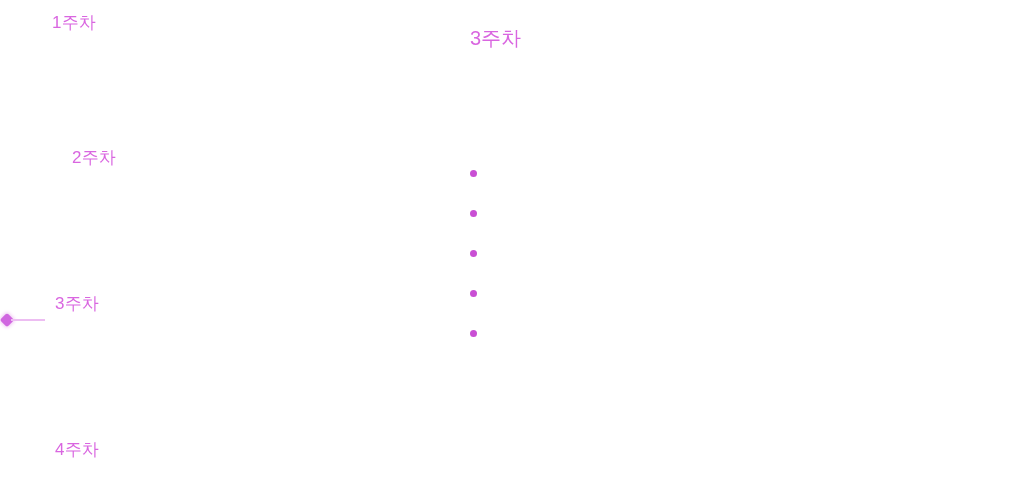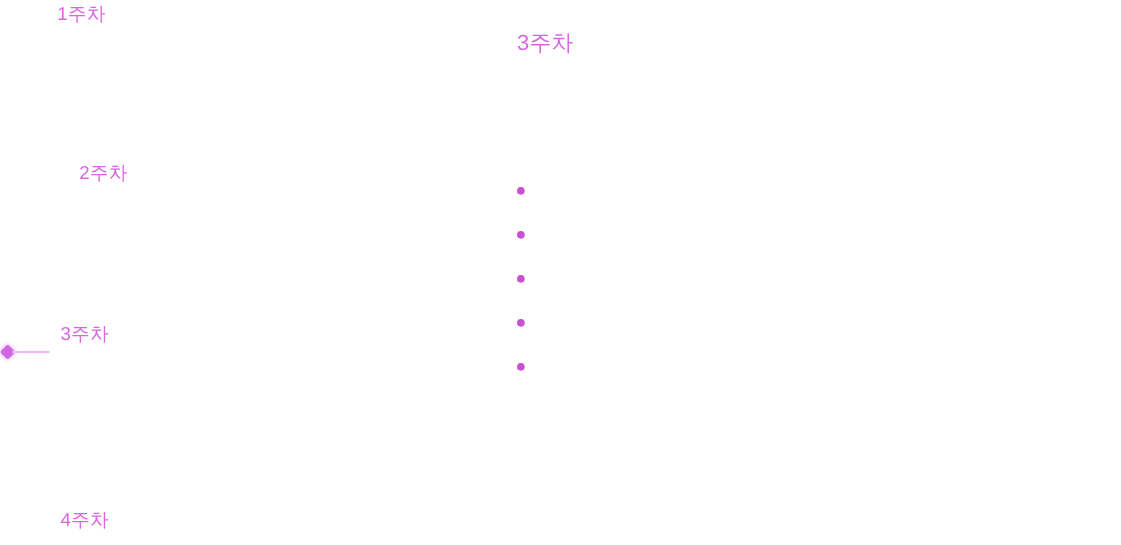--- a/index.html
+++ b/index.html
@@ -19,24 +19,24 @@
   
   .week-label {
     position: absolute;
     font-size: 17px;
     font-weight: 500;
     color: #d966e0;
     letter-spacing: 0.2px;
     white-space: nowrap;
     cursor: default;
   }
-  .week-1 { left: 52px; top: 1px; }
+  .week-1 { left: 52px; top: 11px; }
   .week-2 { left: 52px; top: 146px; margin-left: 20px; }
   .week-3 { left: 55px; top: 292px; }
-  .week-4 { left: 55px; top: 461px; }
+  .week-4 { left: 55px; top: 438px; }
 
   
   .marker-diamond {
     position: absolute;
     left: 2px;
     top: 315px;
     width: 10px;
     height: 10px;
     background: #d066e0;
     transform: rotate(45deg);

